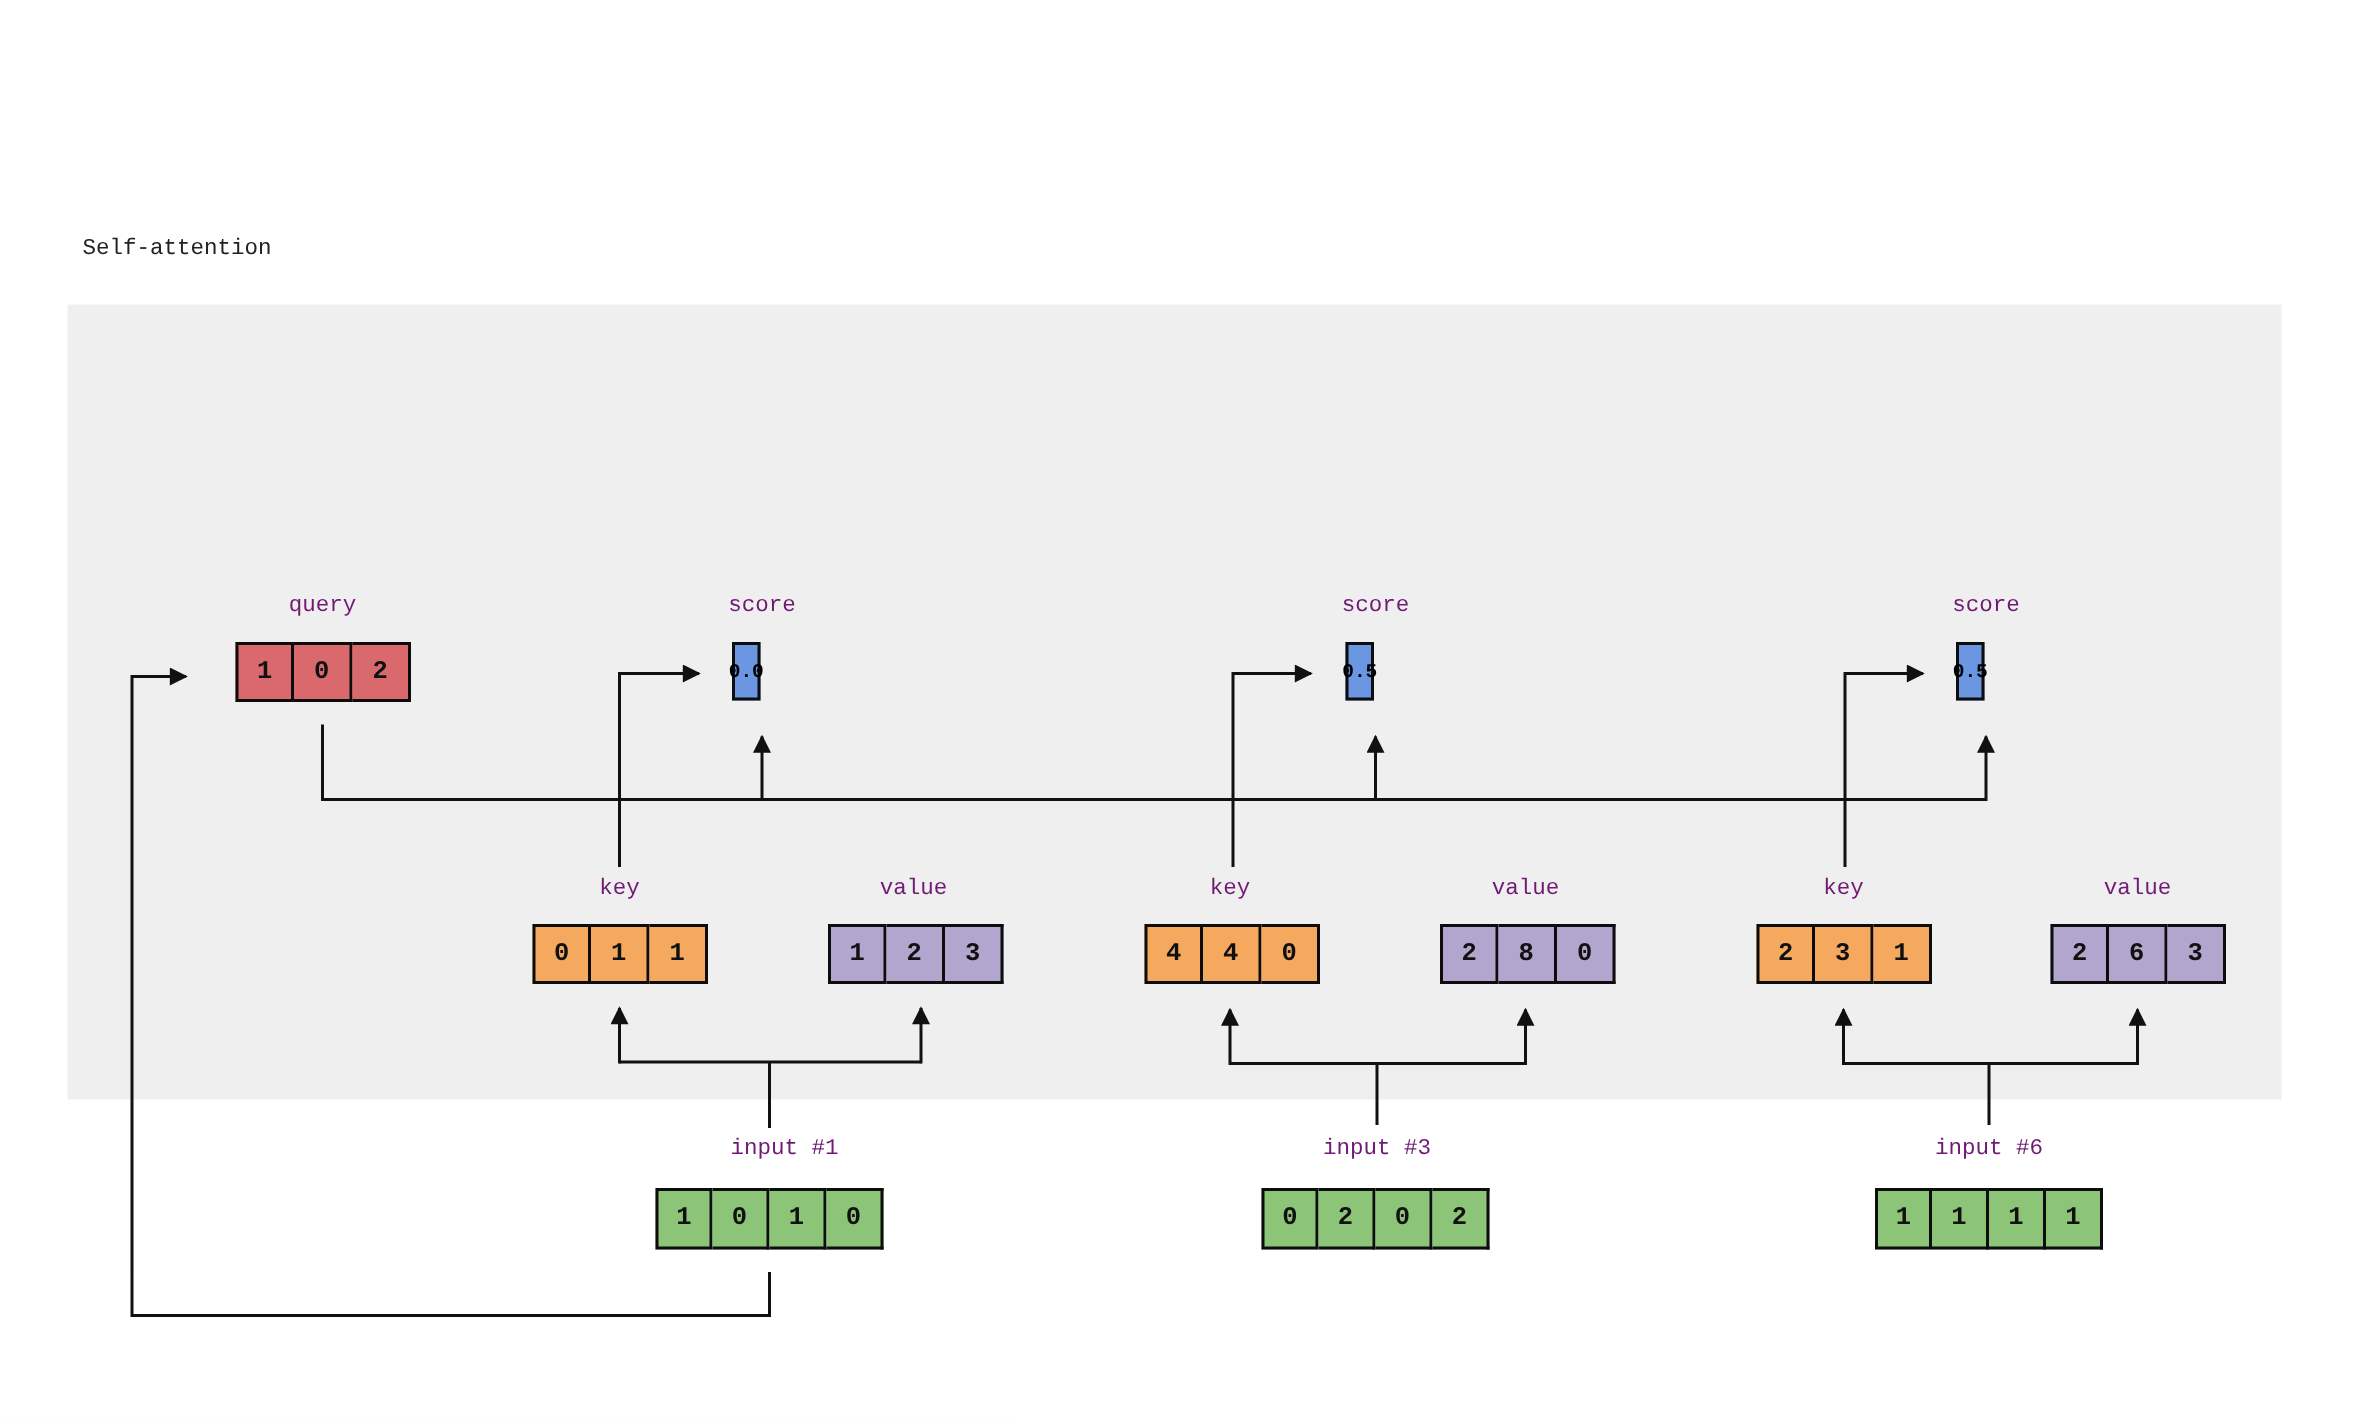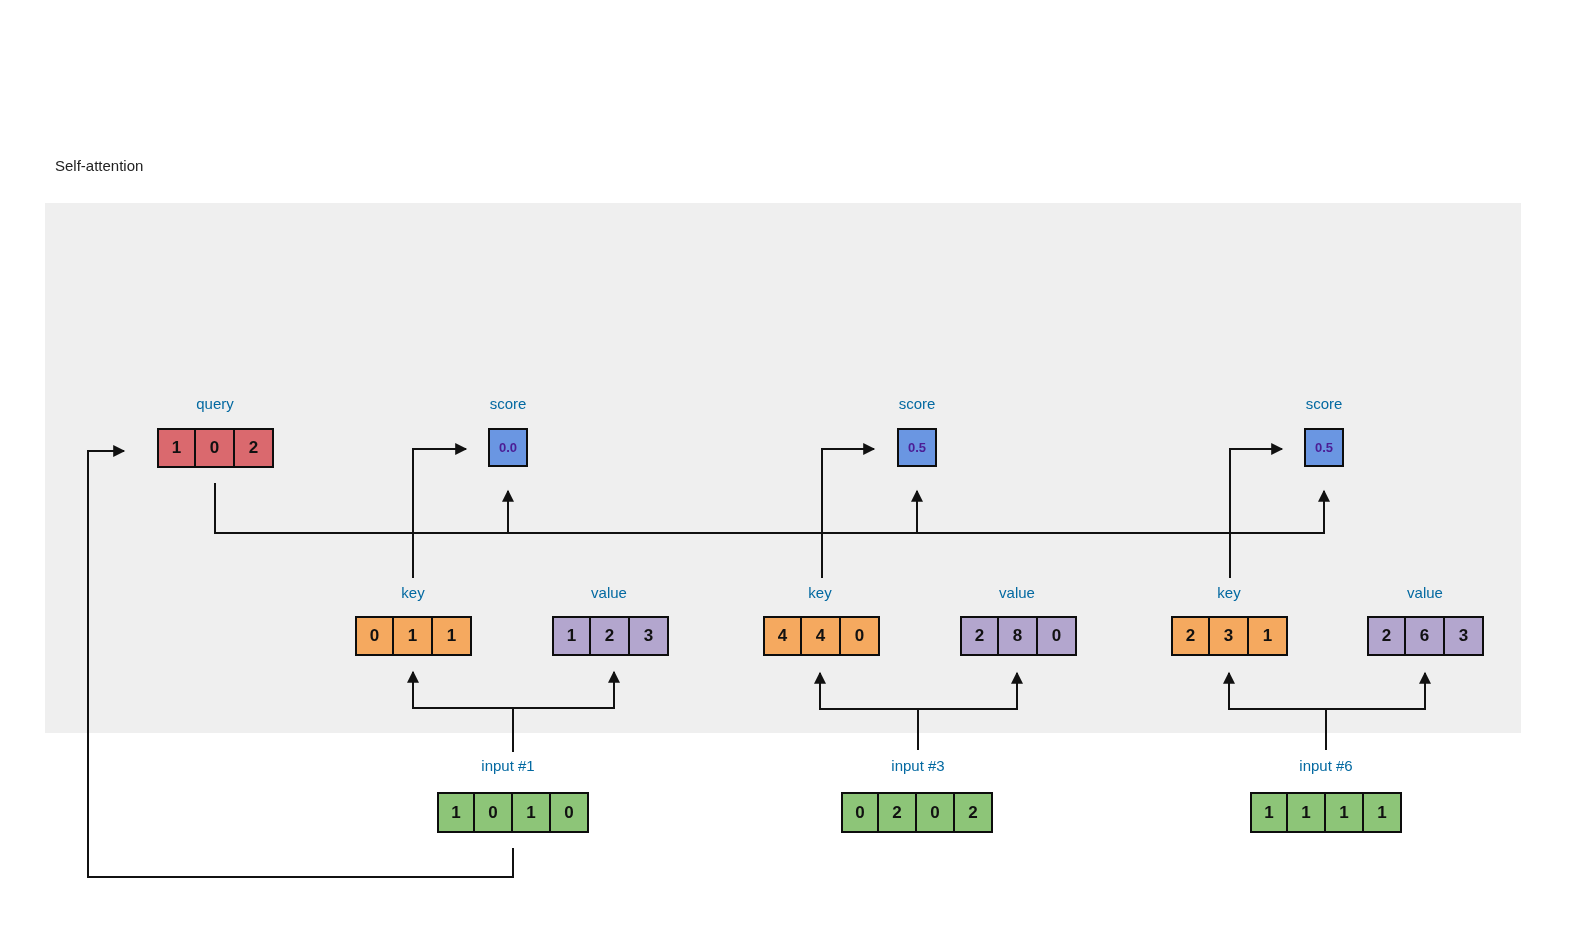--- a/index.html
+++ b/index.html
@@ -1,37 +1,37 @@
 <!DOCTYPE html>
 <html><head>
 <meta charset="utf-8">
 <style>
   html,body{margin:0;padding:0;background:#ffffff;}
   #canvas{
     position:relative;width:1578px;height:949px;background:#ffffff;
-    font-family:Liberation Sans, sans-serif;color:#1a1a1a;overflow:hidden;
+    font-family:Liberation Mono, monospace;color:#1a1a1a;overflow:hidden;
   }
   #panel{position:absolute;left:45px;top:203px;width:1476px;height:530px;background:#efefef;}
   #title{position:absolute;left:55px;top:157px;font-size:15px;color:#222;}
   #wires{position:absolute;left:0;top:0;z-index:1;}
   .vec{position:absolute;display:flex;z-index:2;}
   .cell{
     box-sizing:border-box;border:2px solid #0d0d0d;border-left:none;
     display:flex;align-items:center;justify-content:center;
     font-weight:bold;font-size:17px;color:#111;
   }
   .cell:first-child{border-left:2px solid #0d0d0d;}
   .vec3 .cell{width:39px;height:40px;}
   .vec4 .cell{width:38px;height:41px;}
   .score-box{
-    position:absolute;box-sizing:border-box;width:40px;height:39px;z-index:2;
+    position:absolute;box-sizing:border-box;width:19px;height:39px;z-index:2;
     border:2px solid #0d0d0d;display:flex;align-items:center;justify-content:center;
-    font-weight:bold;font-size:13px;color:#4c1d95;background:#6a96e2;
+    font-weight:bold;font-size:13px;color:#000000;background:#6a96e2;
   }
-  .lbl{position:absolute;font-size:15px;color:#0369a1;text-align:center;transform:translateX(-50%);white-space:nowrap;z-index:2;}
+  .lbl{position:absolute;font-size:15px;color:#701a75;text-align:center;transform:translateX(-50%);white-space:nowrap;z-index:2;}
   .c-red .cell{background:#da696e;}
   .c-orange .cell{background:#f5a95f;}
   .c-purple .cell{background:#b3a6ce;}
   .c-green .cell{background:#8dc578;}
 </style>
 </head>
 <body>
 
 <div id="canvas">
 
@@ -116,21 +116,21 @@
     <div class="cell">8</div>
     <div class="cell">0</div>
   </div>
   <div class="lbl" style="left:1425px;top:584px;">value</div>
   <div class="vec vec3 c-purple" style="left:1367px;top:616px;">
     <div class="cell">2</div>
     <div class="cell">6</div>
     <div class="cell">3</div>
   </div>
 
-  <div class="lbl" style="left:508px;top:757px;">input #1</div>
+  <div class="lbl" style="left:523px;top:757px;">input #1</div>
   <div class="vec vec4 c-green" style="left:437px;top:792px;">
     <div class="cell">1</div>
     <div class="cell">0</div>
     <div class="cell">1</div>
     <div class="cell">0</div>
   </div>
   <div class="lbl" style="left:918px;top:757px;">input #3</div>
   <div class="vec vec4 c-green" style="left:841px;top:792px;">
     <div class="cell">0</div>
     <div class="cell">2</div>

